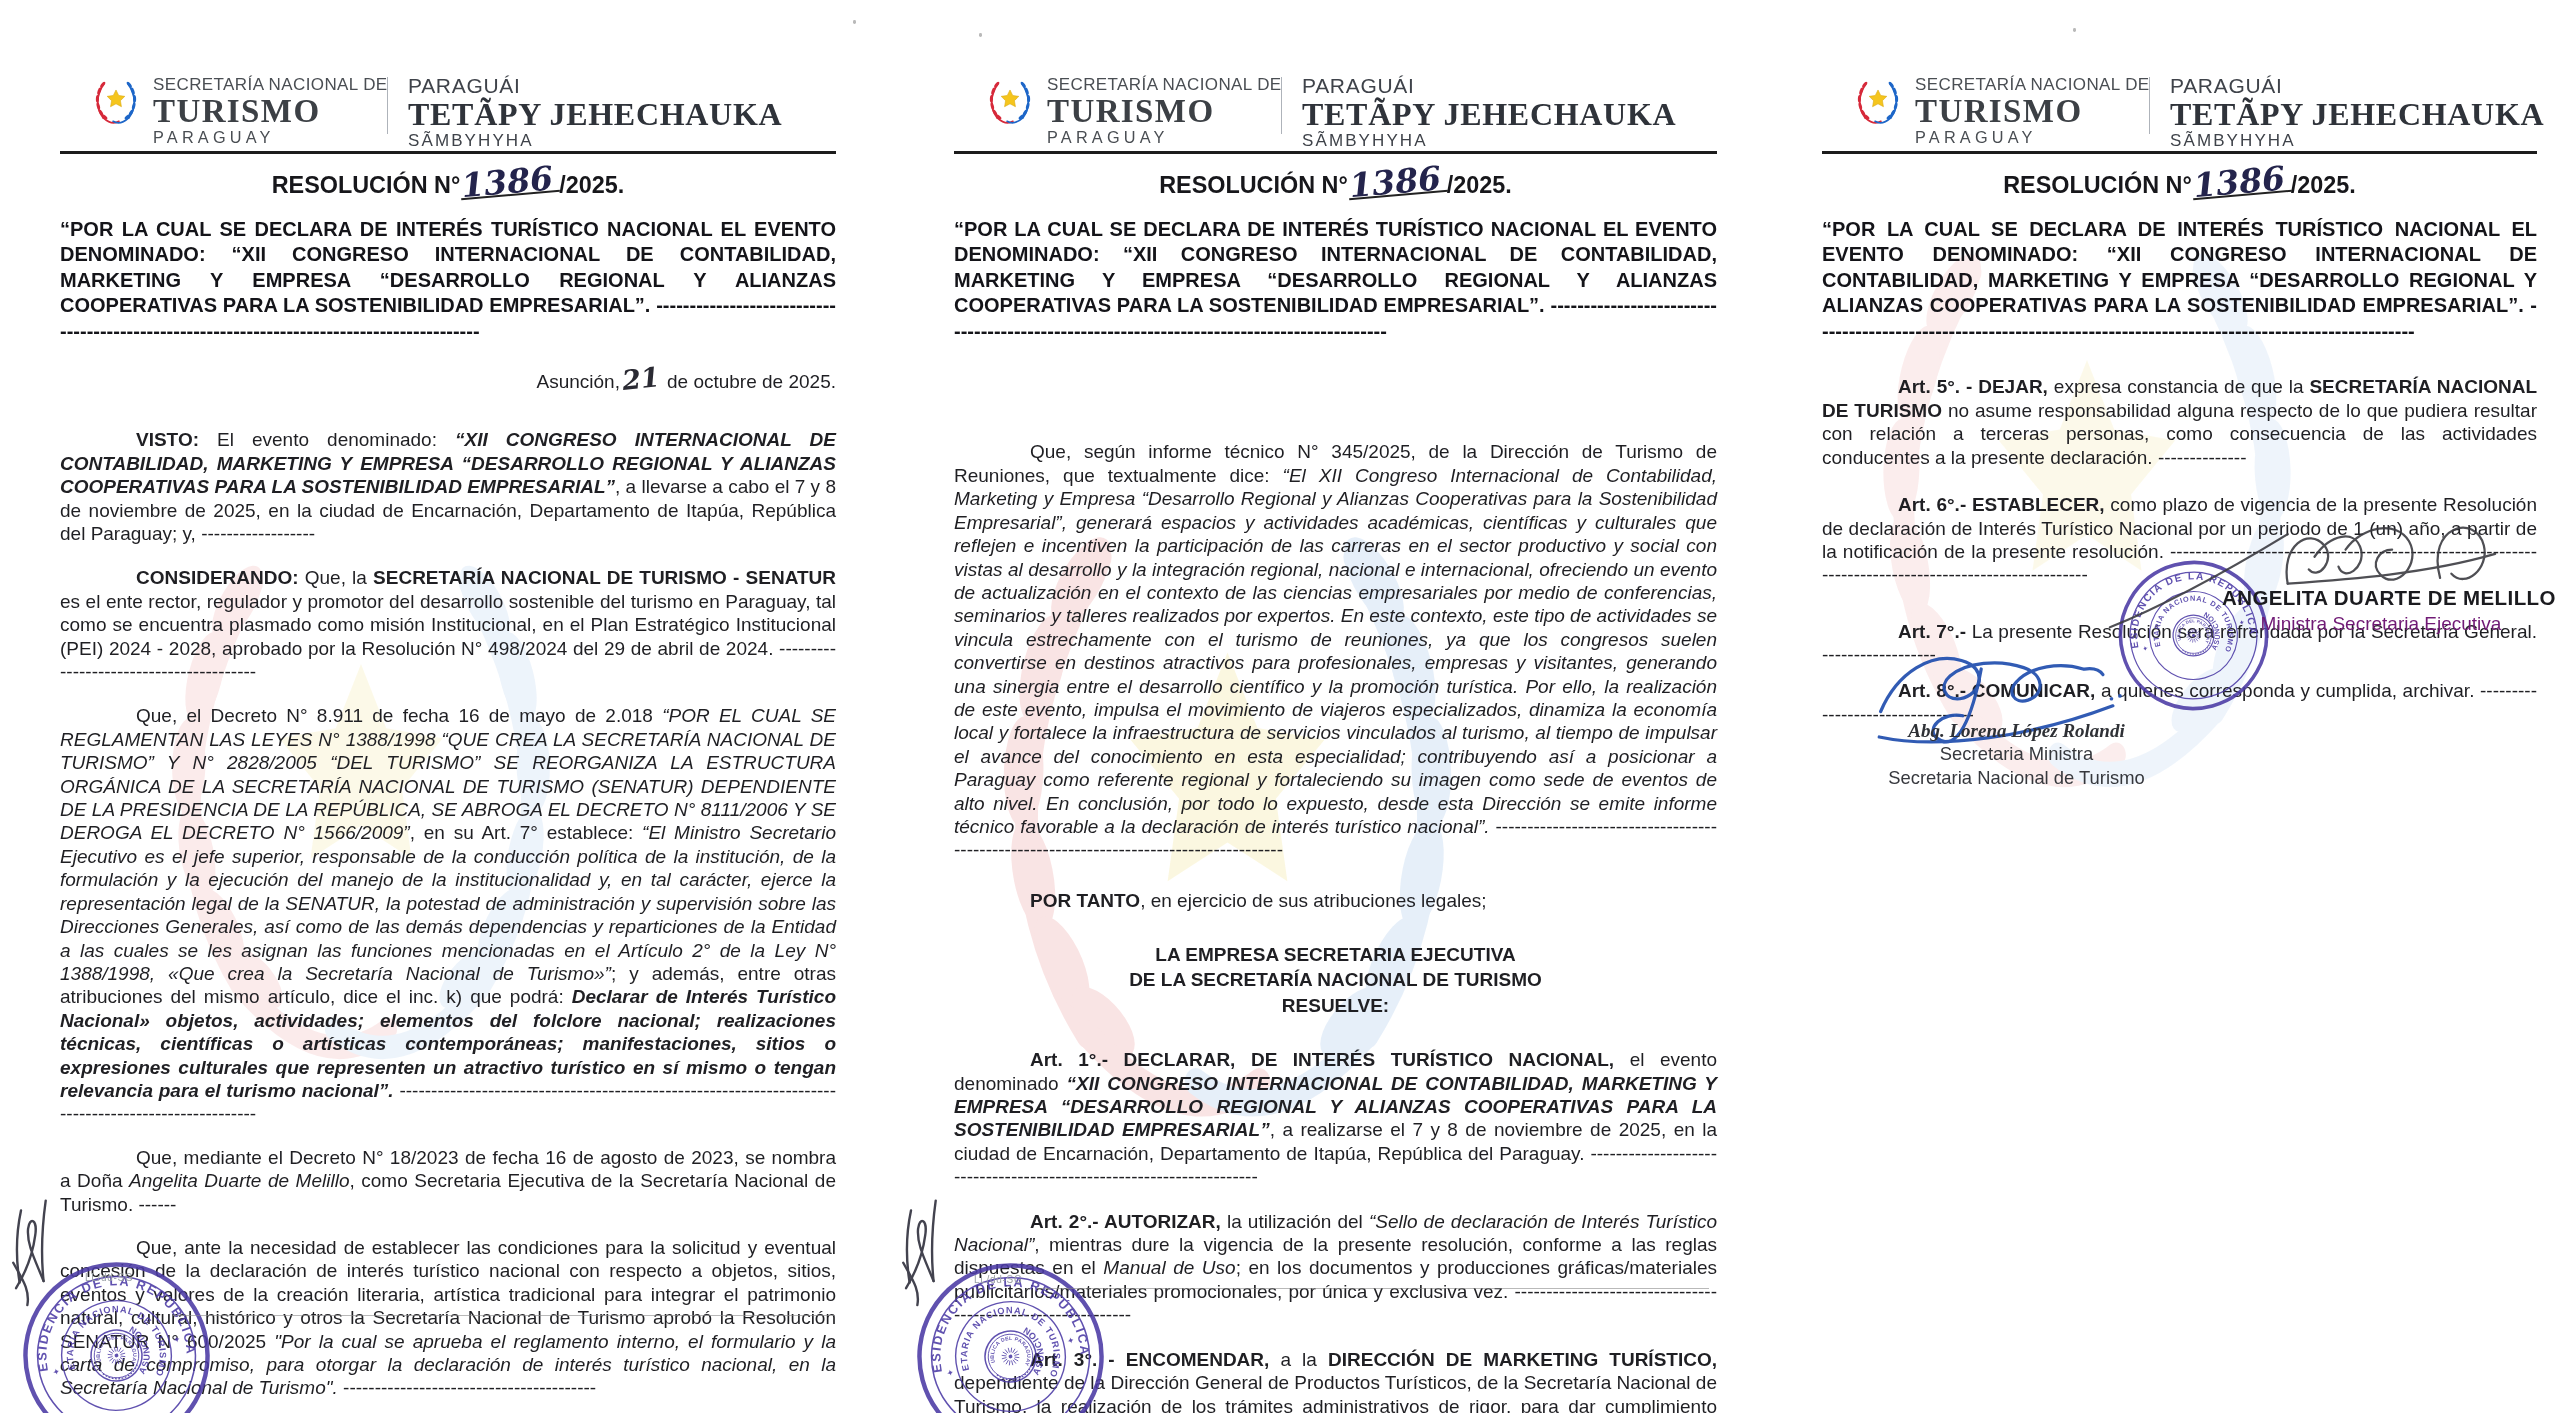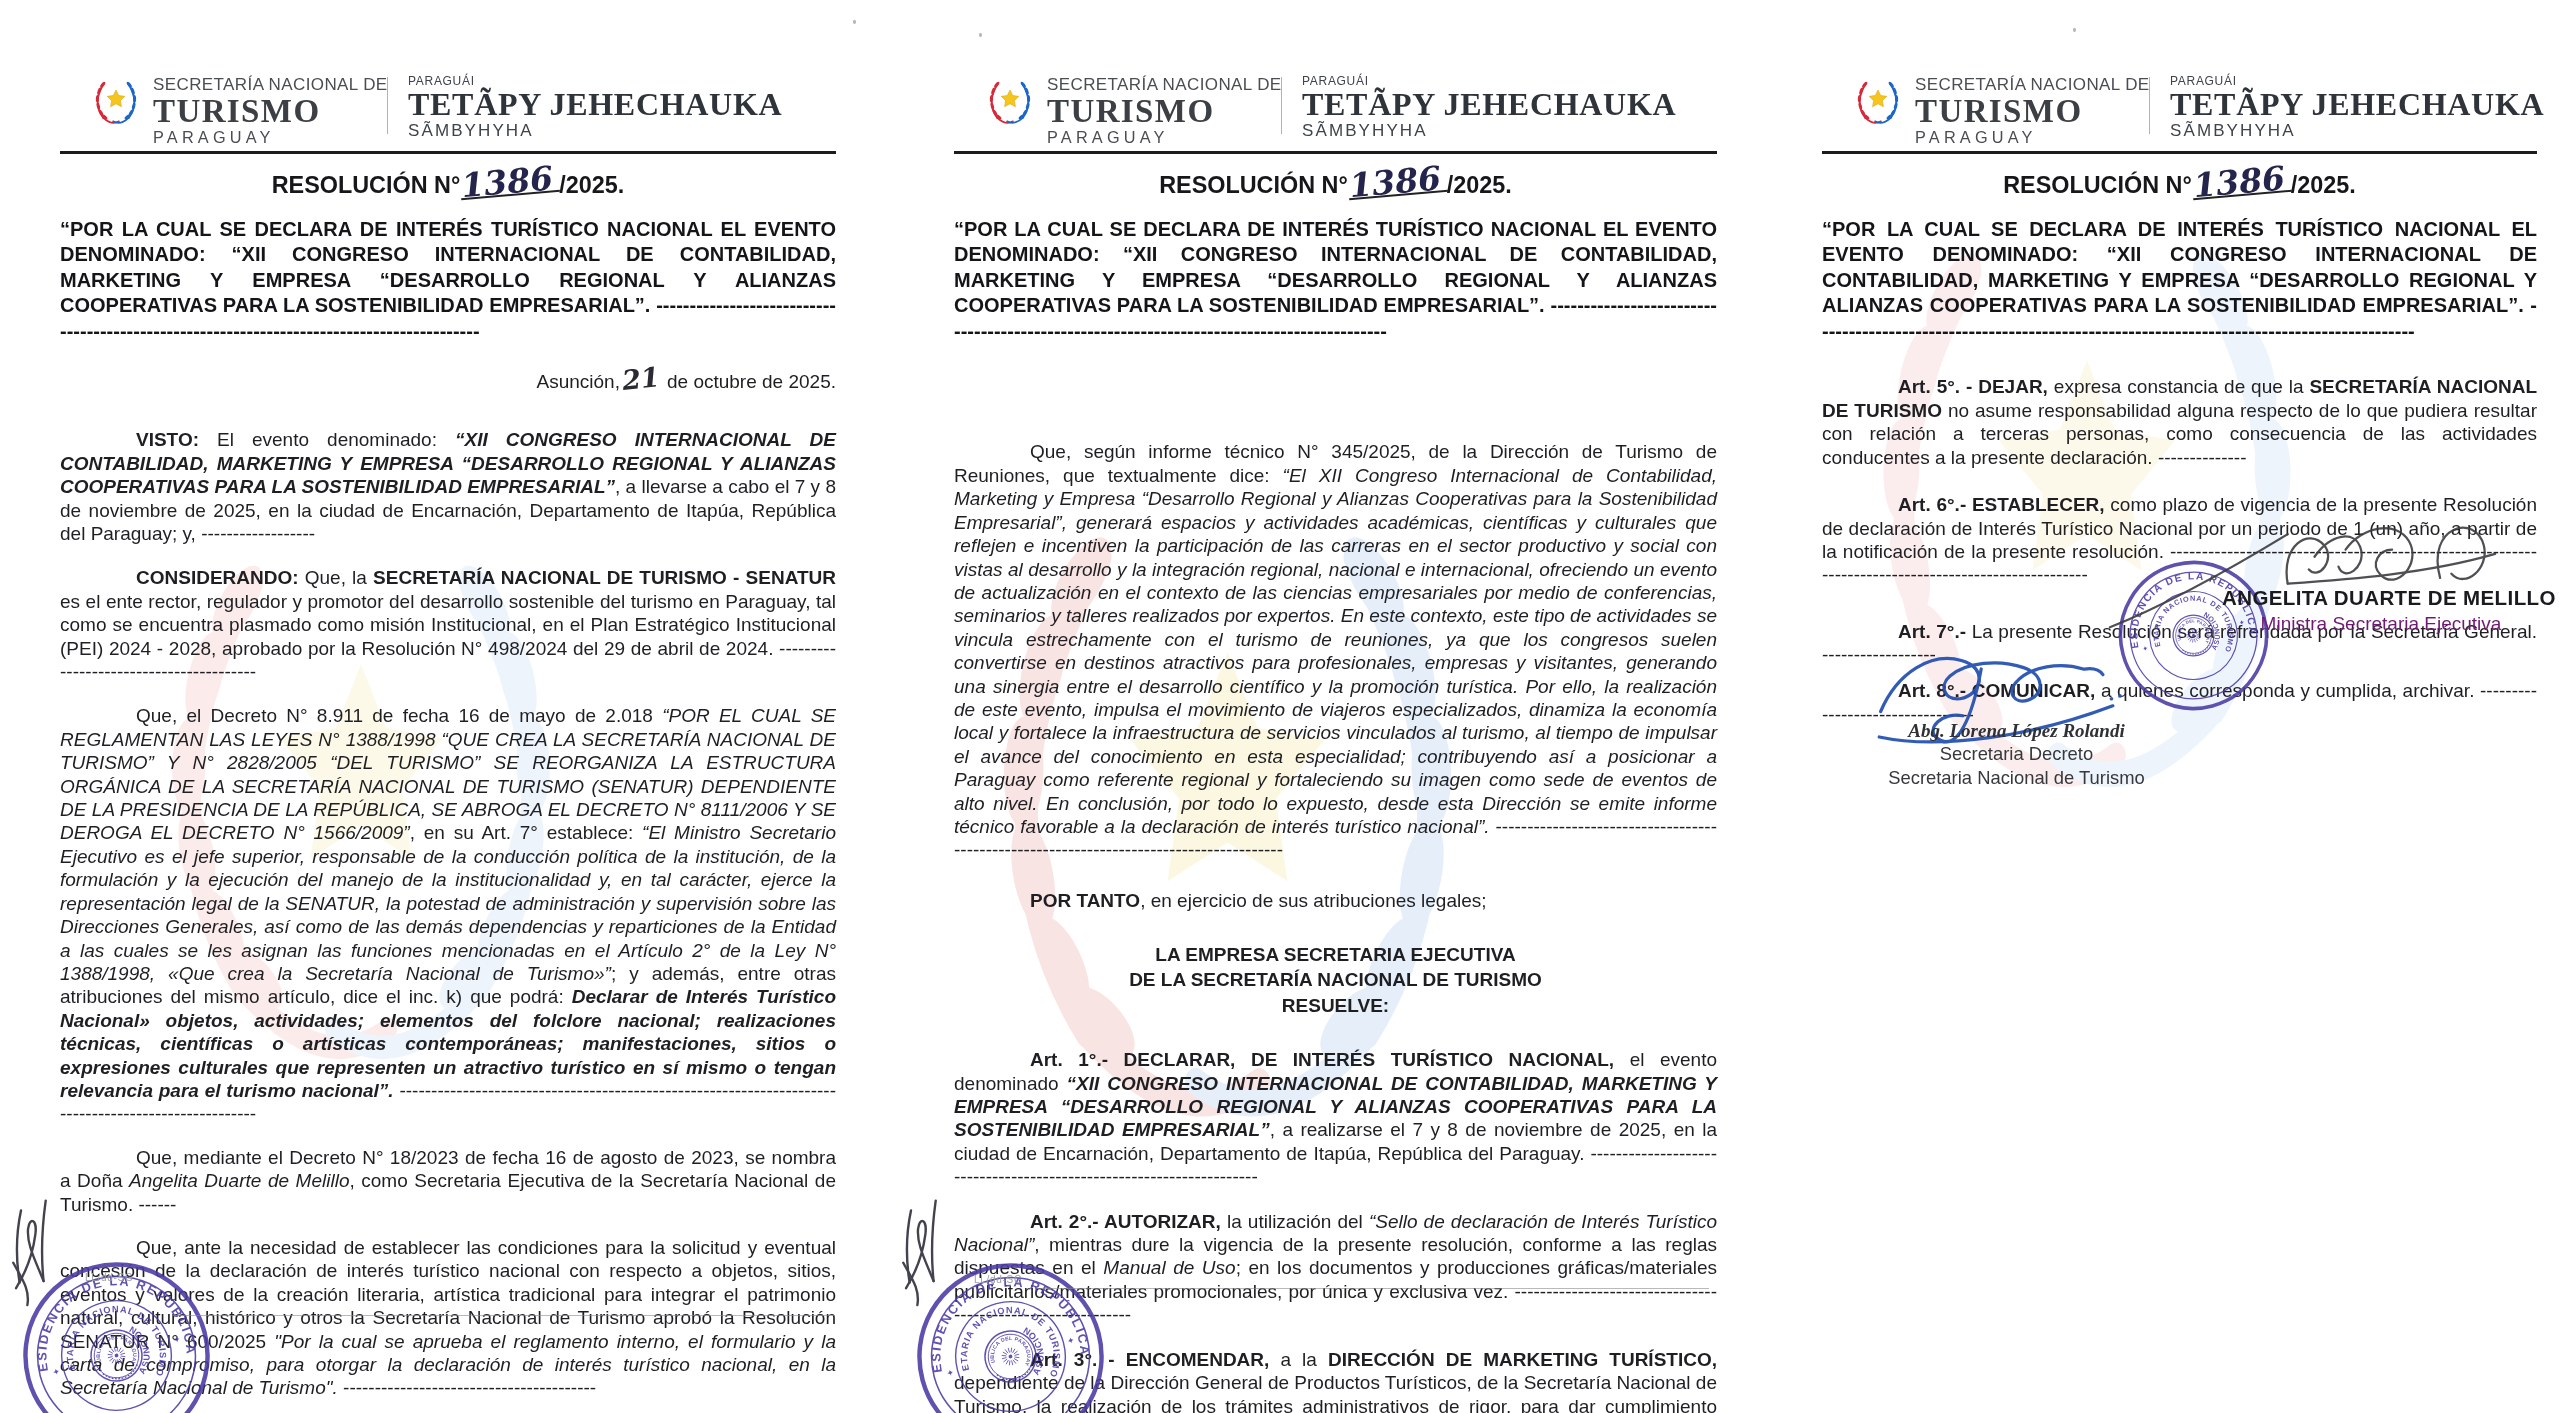--- a/index.html
+++ b/index.html
@@ -16,21 +16,21 @@
 
   
   .hdr{position:relative;margin-top:71px;height:71px;}
   .hdr .emblem{position:absolute;left:27px;top:1.4px;width:58px;height:58px;}
   .hdr-left{position:absolute;left:93px;top:4.2px;white-space:nowrap;}
   .hdr-left .l1{font-size:17px;color:#4a4e53;letter-spacing:0.4px;}
   .hdr-left .l2{font-family:"Liberation Serif",serif;font-weight:700;font-size:33px;color:#3c4045;letter-spacing:1.4px;line-height:33px;}
   .hdr-left .l3{font-size:16.3px;color:#4a4e53;letter-spacing:4.2px;}
   .hdr-div{position:absolute;left:327px;top:5.7px;width:1.4px;height:57px;background:#aeb3ba;}
   .hdr-right{position:absolute;left:348px;top:2.8px;white-space:nowrap;}
-  .hdr-right .l1{font-size:12px;color:#3f434a;letter-spacing:0.7px;}
+  .hdr-right .l1{font-size:21px;color:#3f434a;letter-spacing:0.7px;}
   .hdr-right .l2{font-family:"Liberation Serif",serif;font-weight:700;font-size:32px;color:#2f333a;letter-spacing:0.7px;line-height:33px;}
   .hdr-right .l3{font-size:17px;color:#3f434a;letter-spacing:2.1px;}
   .rule{height:3.5px;background:#1c1c1c;margin-top:8.5px;}
 
   .resline{text-align:center;margin-top:15.6px;font-size:23.4px;font-weight:700;color:#17171b;white-space:nowrap;}
   .resline .hand-num{font-family:"DejaVu Serif",serif;font-style:italic;font-weight:600;font-size:33px;
      color:#24244c;display:inline-block;transform:rotate(-5deg);padding:0 5.7px 0 1.4px;border-bottom:2.1px solid #222;line-height:24px;}
 
   .title{margin-top:18.4px;text-align:justify;font-weight:700;font-size:20px;line-height:25.5px;color:#141419;}
 
@@ -384,20 +384,20 @@
         <path d="M8,112 C32,56 80,28 122,40 C160,50 152,88 120,94 C98,96 90,76 106,62 C128,42 176,38 210,50 C240,60 240,88 216,96 C196,102 186,84 200,70 C220,48 262,42 294,52"></path>
         <path d="M6,148 C90,166 220,148 336,104"></path>
         <path d="M150,52 C138,118 116,172 88,150 C70,136 96,112 124,118"></path>
         <path d="M296,52 C310,50 318,54 322,60"></path>
         <circle cx="334" cy="94" r="2.6" fill="#2653b0" stroke="none"></circle>
         <circle cx="346" cy="90" r="2.6" fill="#2653b0" stroke="none"></circle>
       </g>
     </svg>
     <div class="cosig-block" style="left:113px;top:720px;width:269px">
       <div class="cosig-l1">Abg. Lorena López Rolandi</div>
-      <div class="cosig-l2">Secretaria Decreto</div>
+      <div class="cosig-l2">Secretaria Ministra</div>
       <div class="cosig-l3">Secretaria Nacional de Turismo</div>
     </div>
     <div class="speck" style="left:304px;top:28px"></div>
   </div>
 
 </div>
 
 
 </body></html>

